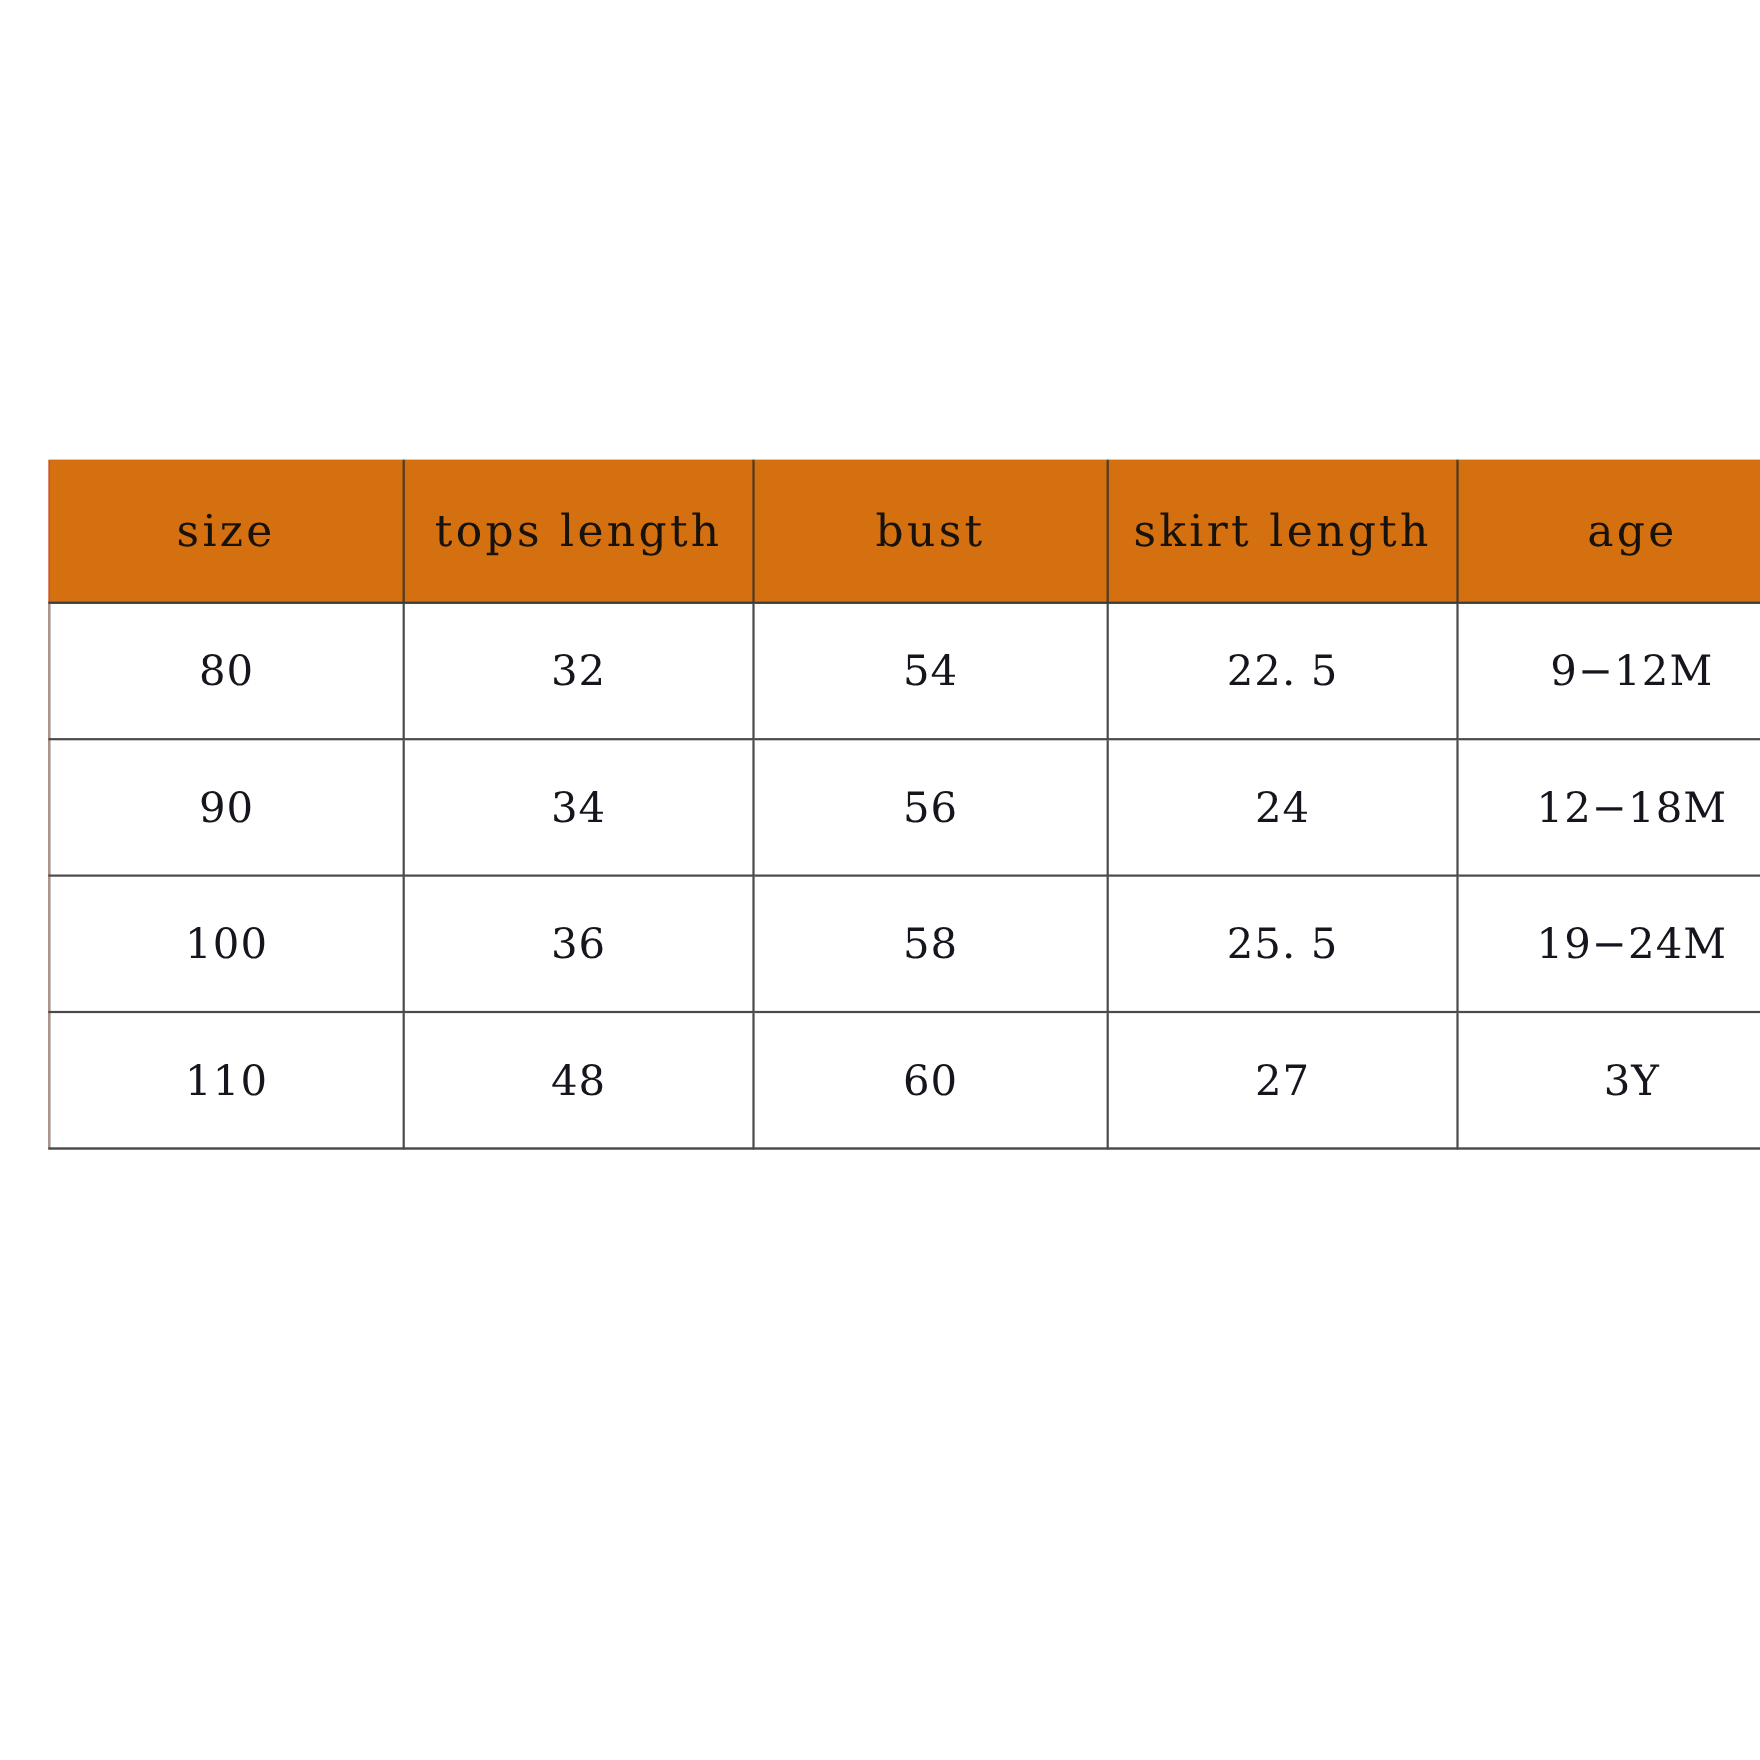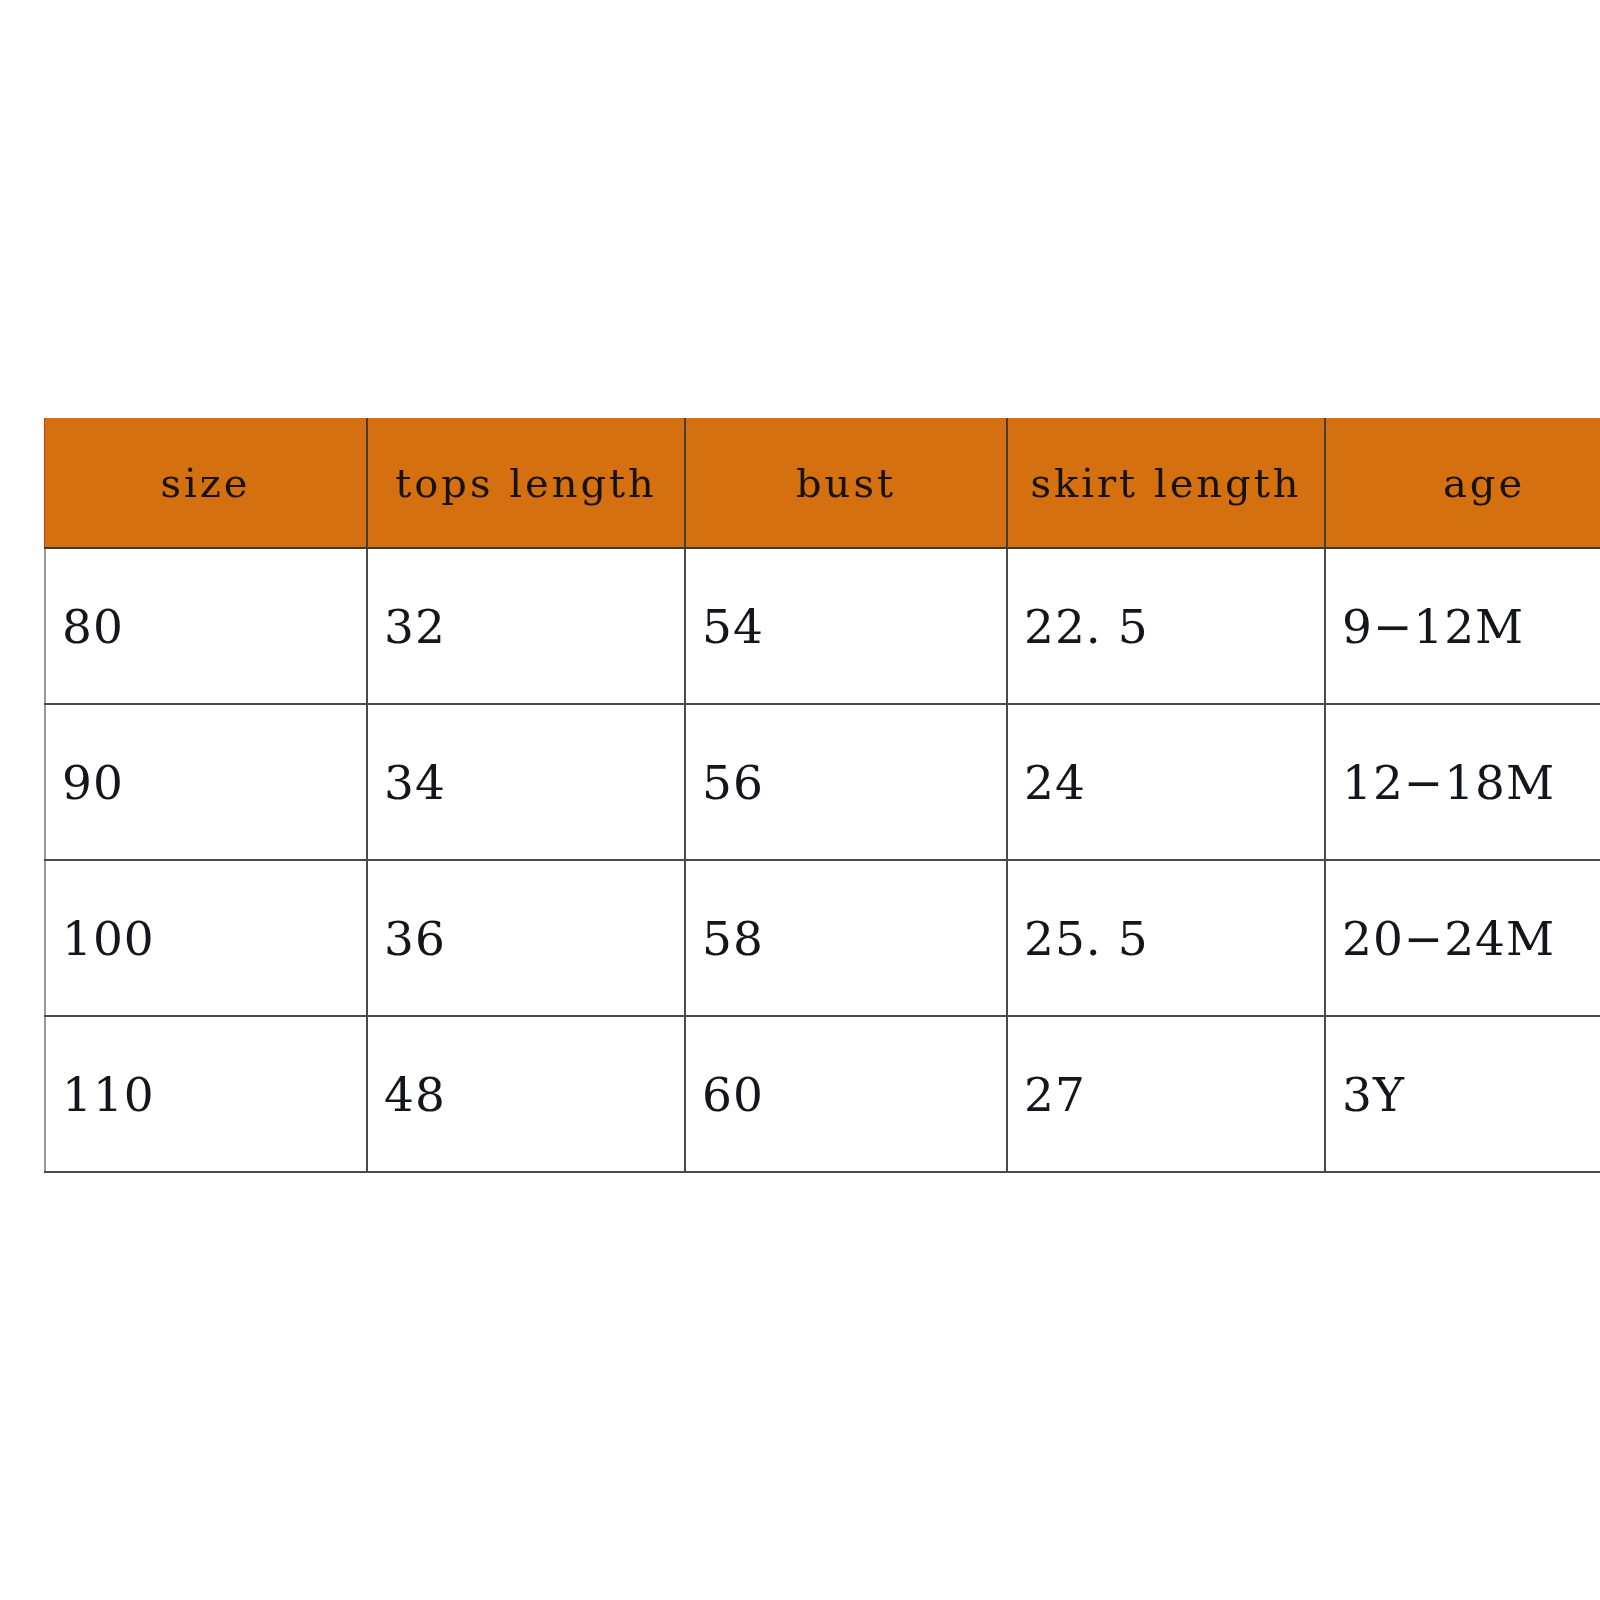--- a/index.html
+++ b/index.html
@@ -57,26 +57,27 @@
     border-right: 2px solid #4a3a28;
     border-top: none;
     border-bottom: 2px solid #3a3a3a;
     padding: 0;
   }
   table.size-table thead th.first-col { border-left: none; }
   table.size-table thead th.last-col  { border-right: none; }
 
   table.size-table tbody td {
     height: 122px;
-    font-size: 47px;
+    font-size: 38px;
     letter-spacing: 1px;
     color: #15151e;
+    text-align: center;
     vertical-align: middle;
     border: 2px solid #4a4a4a;
-    padding: 16px;
+    padding: 0;
     background: #ffffff;
   }
   table.size-table tbody td.first-col { border-left: 2px solid #9a9a9a; }
   table.size-table tbody td.last-col  { border-right: 2px solid #15803d; }
   table.size-table tbody tr.last-row td { border-bottom: 3px solid #5a5a5a; }
 
   
   .cell-text {
     display: inline-block;
     line-height: 1;
@@ -130,21 +131,21 @@
           <td><span class="cell-text">34</span></td>
           <td><span class="cell-text">56</span></td>
           <td><span class="cell-text">24</span></td>
           <td class="last-col"><span class="cell-text">12−18M</span></td>
         </tr>
         <tr>
           <td class="first-col"><span class="cell-text">100</span></td>
           <td><span class="cell-text">36</span></td>
           <td><span class="cell-text">58</span></td>
           <td><span class="cell-text">25. 5</span></td>
-          <td class="last-col"><span class="cell-text">20−24M</span></td>
+          <td class="last-col"><span class="cell-text">19−24M</span></td>
         </tr>
         <tr>
           <td class="first-col"><span class="cell-text">110</span></td>
           <td><span class="cell-text">48</span></td>
           <td><span class="cell-text">60</span></td>
           <td><span class="cell-text">27</span></td>
           <td class="last-col"><span class="cell-text">3Y</span></td>
         </tr>
       </tbody>
     </table>

